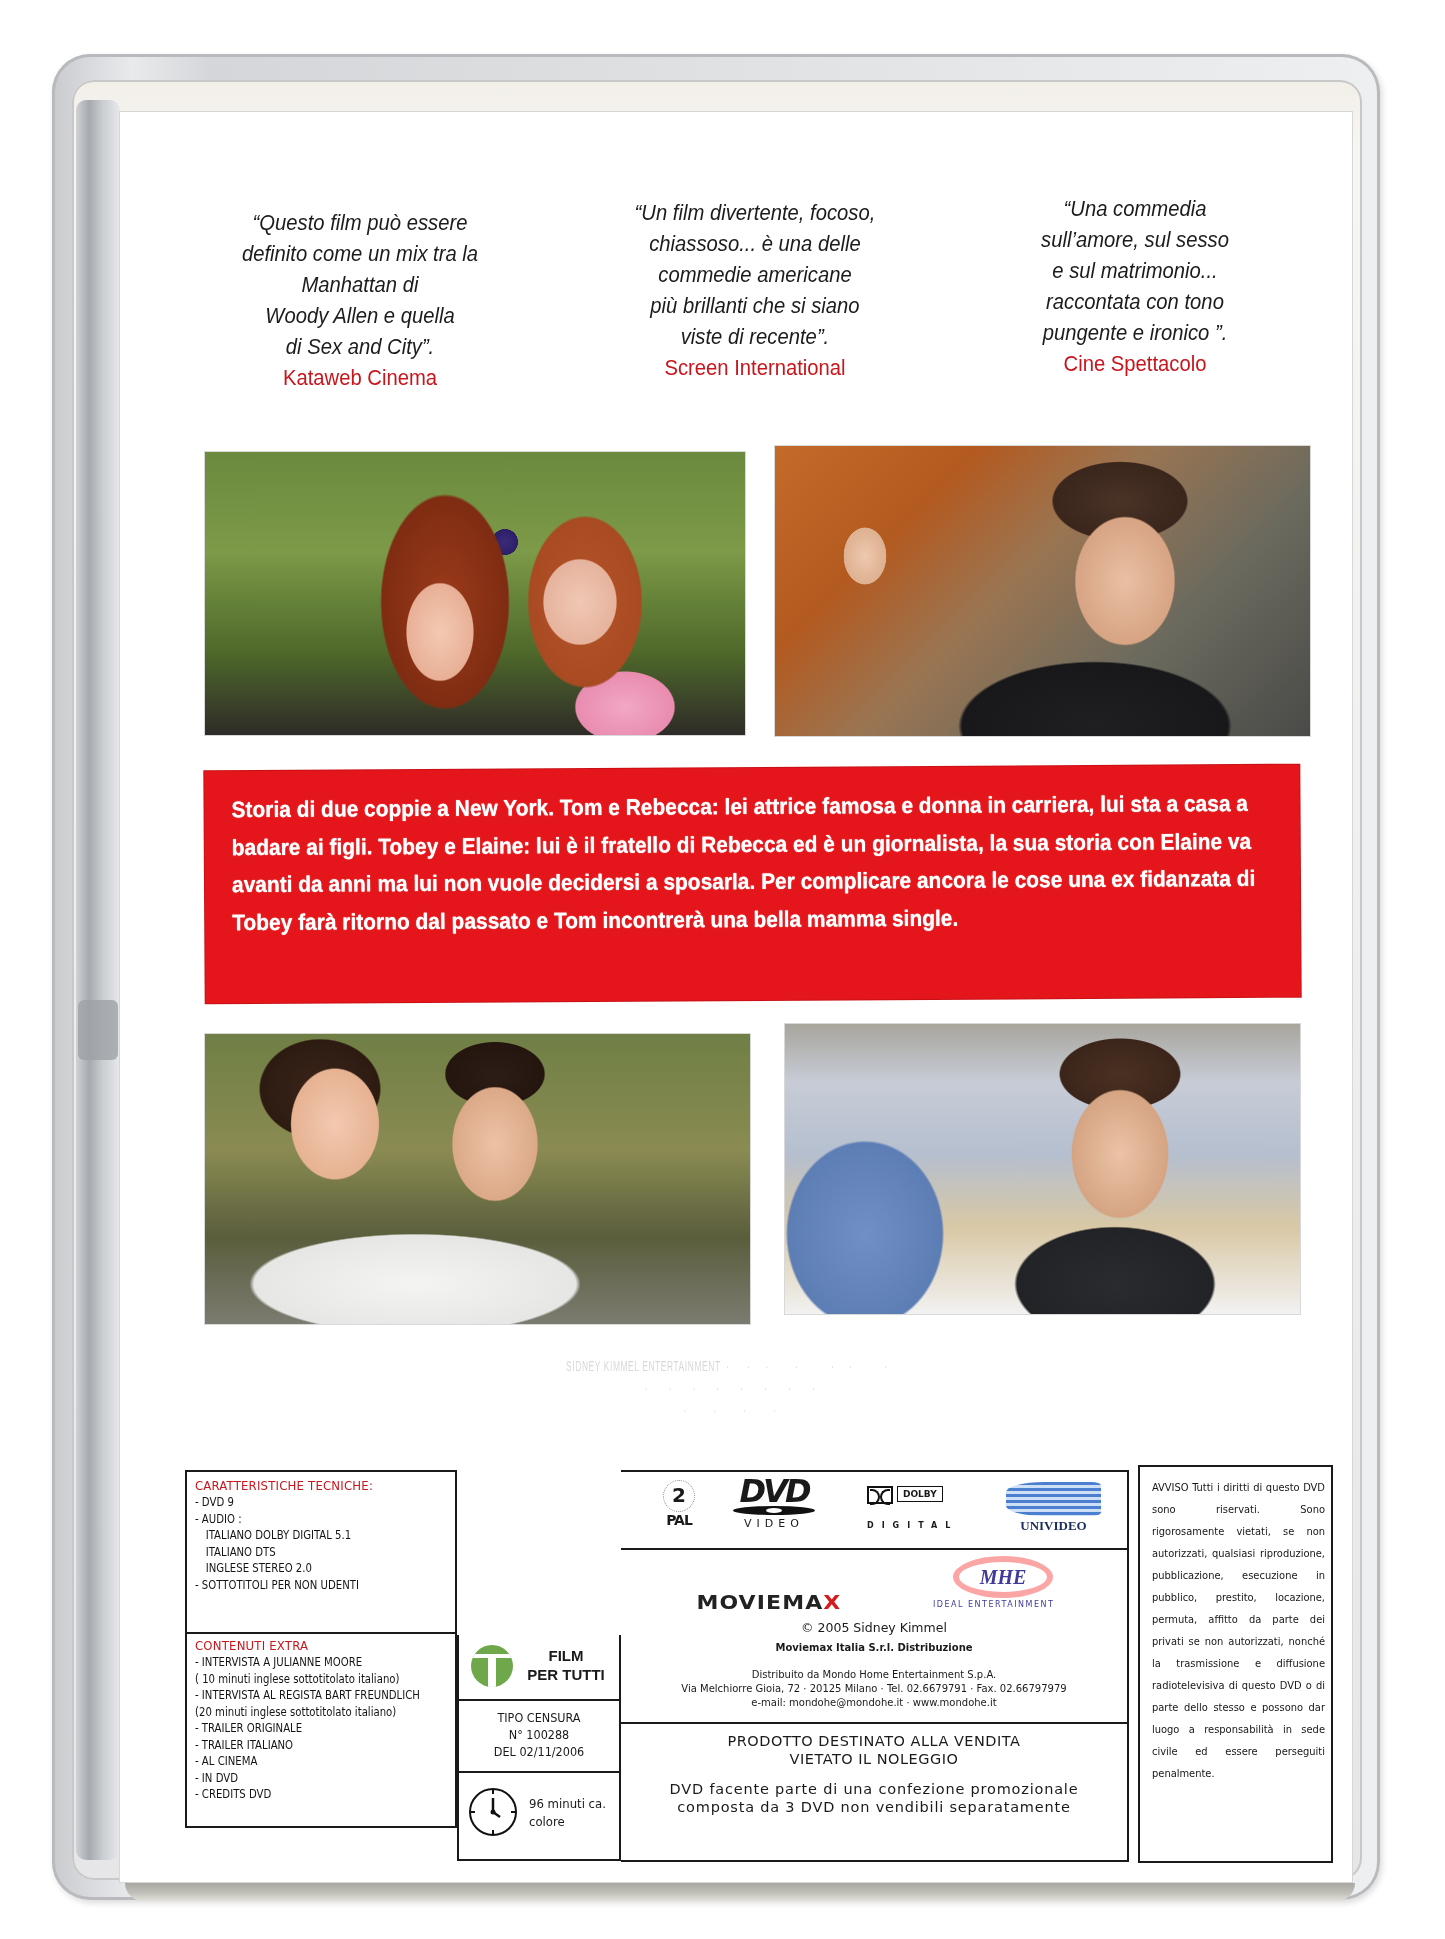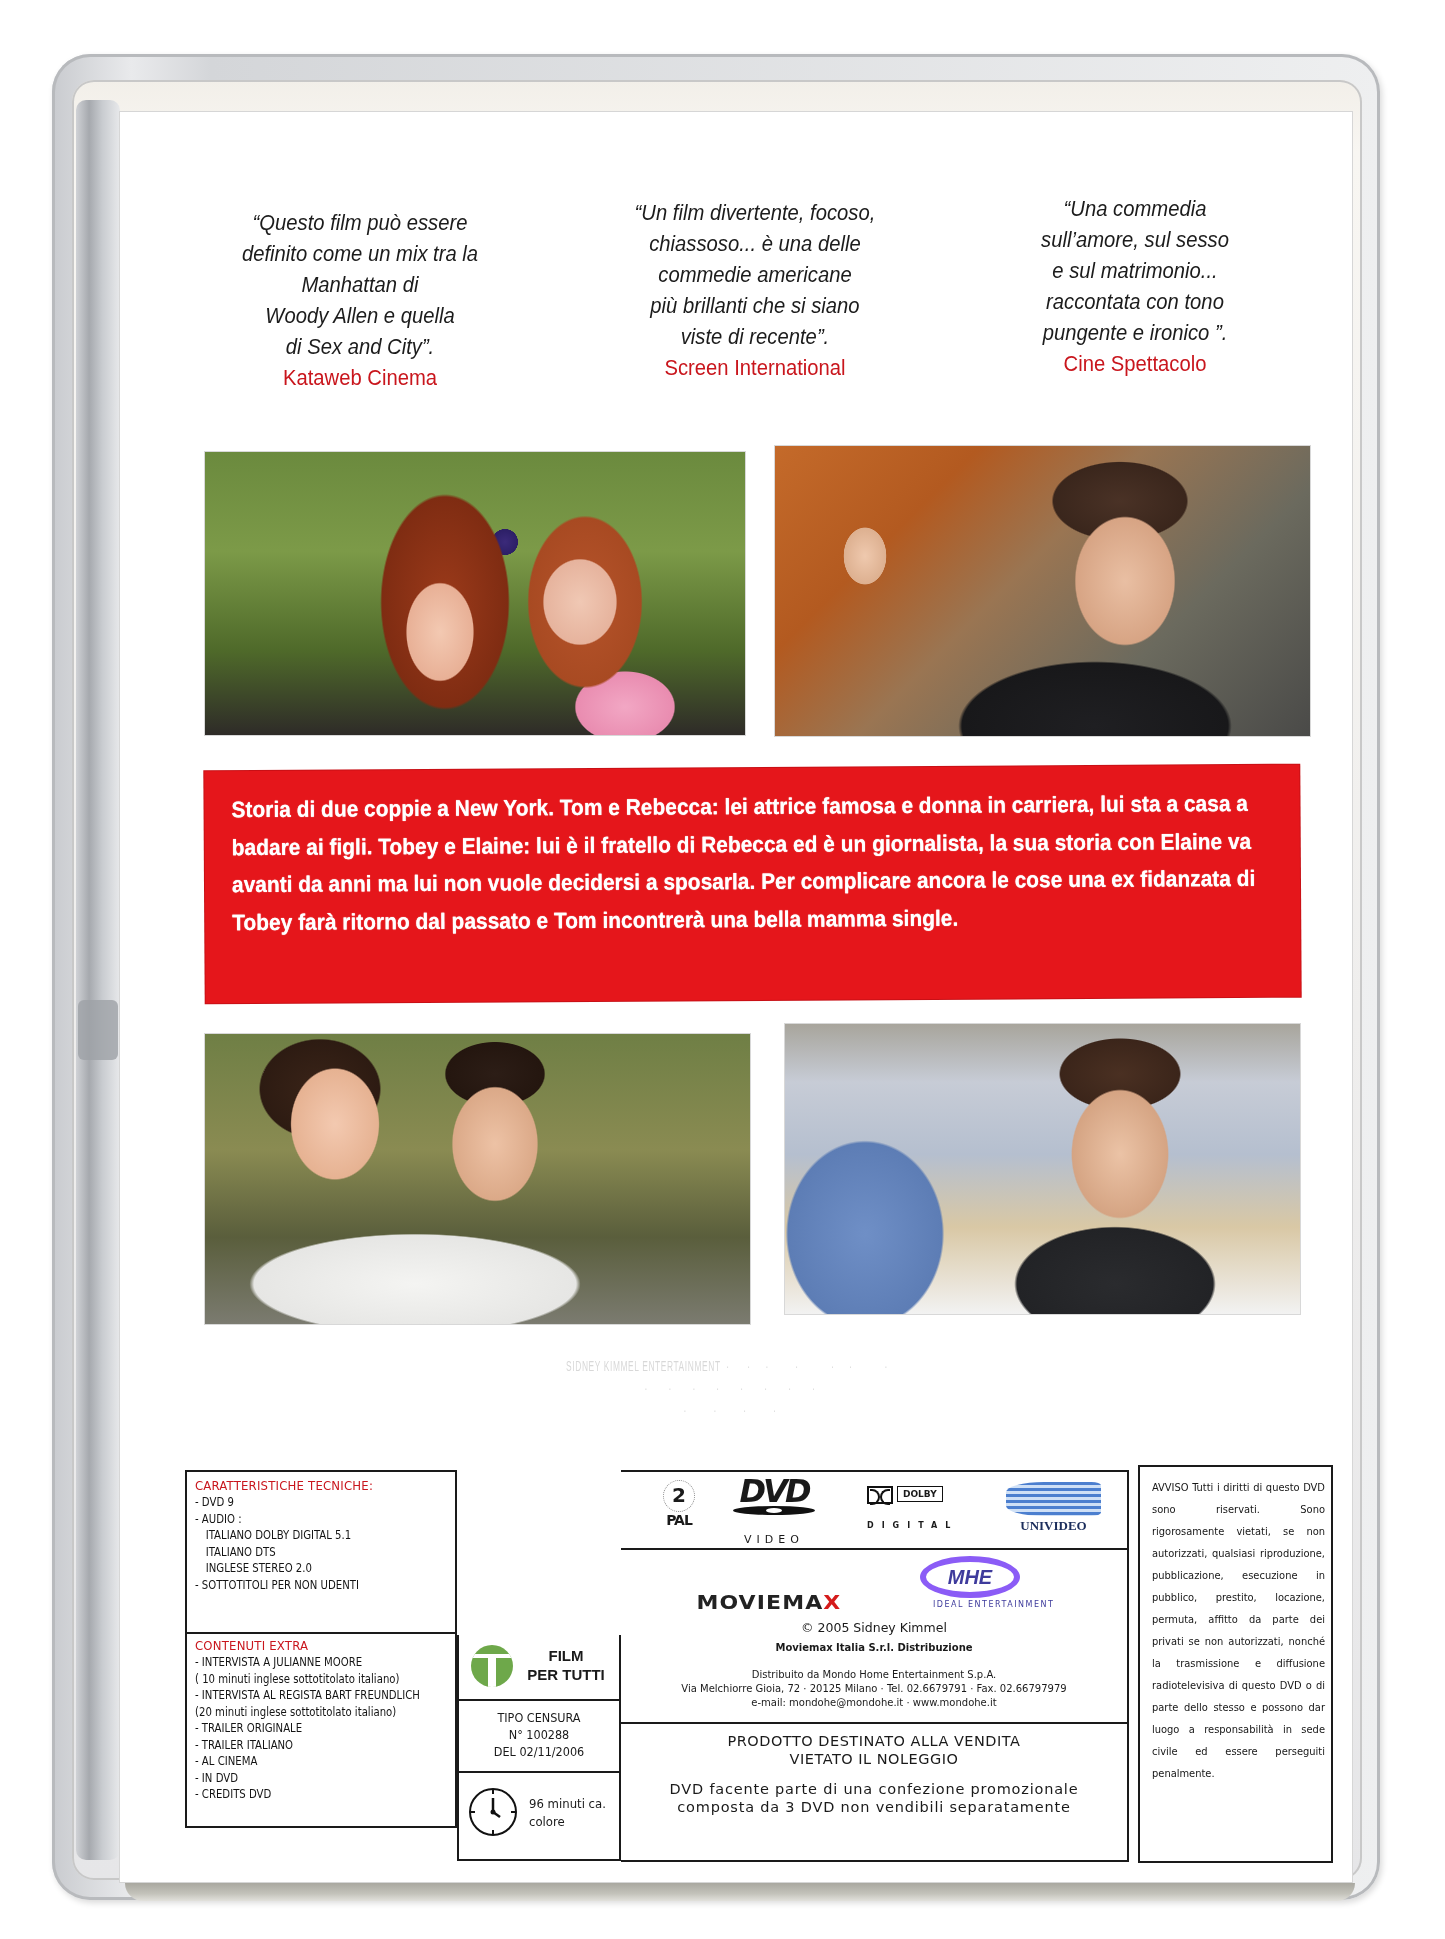--- a/index.html
+++ b/index.html
@@ -150,35 +150,35 @@
   .box-dist { left: 621px; top: 1550px; width: 508px; height: 174px; border-left: none; border-top: none; text-align: center; }
   .box-prod { left: 621px; top: 1724px; width: 508px; height: 138px; border-left: none; border-top: none; text-align: center; }
 
   .logo-pal { position: absolute; left: 38px; top: 8px; width: 40px; text-align: center; }
   .logo-pal .pal-num { display: block; width: 32px; height: 32px; margin: 0 auto; border: 1.5px dotted #888; border-radius: 50%; font-family: "DejaVu Sans", sans-serif; font-weight: bold; font-size: 20px; line-height: 29px; }
   .logo-pal .pal-txt { display: block; font-family: "DejaVu Sans", sans-serif; font-weight: bold; font-size: 14px; letter-spacing: -1px; }
   .logo-dvd { position: absolute; left: 108px; top: 4px; width: 90px; text-align: center; }
   .logo-dvd .dvd-big { display: block; font-family: "DejaVu Sans", sans-serif; font-weight: bold; font-style: italic; font-size: 32px; letter-spacing: -3px; line-height: 30px; text-align: center; }
   .logo-dvd .dvd-disc { display: block; width: 82px; height: 9px; background: #111; border-radius: 50%; margin: 0 auto; position: relative; }
   .logo-dvd .dvd-disc::after { content: ""; position: absolute; left: 33px; top: 2px; width: 16px; height: 5px; background: #fff; border-radius: 50%; }
-  .logo-dvd .dvd-video { display: block; font-family: "DejaVu Sans", sans-serif; font-size: 11px; letter-spacing: 5px; margin-top: 18px; }
+  .logo-dvd .dvd-video { display: block; font-family: "DejaVu Sans", sans-serif; font-size: 11px; letter-spacing: 5px; margin-top: 2px; }
   .logo-dolby { position: absolute; left: 246px; top: 14px; width: 100px; }
   .logo-dolby .dd { display: inline-block; width: 26px; height: 18px; border: 2px solid #111; position: relative; vertical-align: top; }
   .logo-dolby .dd::before, .logo-dolby .dd::after { content: ""; position: absolute; top: 1px; width: 8px; height: 12px; border: 2px solid #111; }
   .logo-dolby .dd::before { left: 1px; border-radius: 0 8px 8px 0; border-left: none; }
   .logo-dolby .dd::after { right: 1px; border-radius: 8px 0 0 8px; border-right: none; }
   .logo-dolby .dolby-word { display: inline-block; border: 1.5px solid #111; font-family: "DejaVu Sans", sans-serif; font-weight: bold; font-size: 9px; padding: 2px 5px; margin-left: 4px; vertical-align: top; }
   .logo-dolby .digital { display: block; font-family: "DejaVu Sans", sans-serif; font-weight: bold; font-size: 8px; letter-spacing: 8px; margin-top: 16px; }
   .logo-univideo { position: absolute; left: 385px; top: 10px; width: 95px; text-align: center; }
   .logo-univideo .uv-lines { display: block; height: 34px; background: repeating-linear-gradient(180deg, #4c7fcf 0px, #4c7fcf 3px, #cfe0f6 3px, #cfe0f6 6px); border-radius: 40% 10% 10% 40% / 30% 10% 10% 30%; }
   .logo-univideo .uv-text { display: block; font-family: "Liberation Serif", serif; font-weight: bold; font-size: 13px; color: #1c2e5c; margin-top: 2px; }
 
   .moviemax { position: absolute; left: 82px; top: 40px; font-family: "DejaVu Sans", sans-serif; font-weight: bold; font-size: 20px; letter-spacing: 1px; color: #222; transform: scaleX(1.1); }
   .moviemax .mx { color: #d51b1b; }
-  .mhe { position: absolute; left: 299px; top: 6px; width: 100px; height: 42px; border-radius: 50%; border: 6px solid #8b5cf6; text-align: center; font-family: Liberation Sans, sans-serif; font-weight: bold; font-style: italic; color: #3e3b9c; font-size: 20px; line-height: 30px; }
+  .mhe { position: absolute; left: 332px; top: 6px; width: 100px; height: 42px; border-radius: 50%; border: 6px solid #fca5a5; text-align: center; font-family: Liberation Serif, serif; font-weight: bold; font-style: italic; color: #3e3b9c; font-size: 20px; line-height: 30px; }
   .mhe-sub { position: absolute; left: 312px; top: 50px; font-size: 8px; letter-spacing: 1.5px; color: #3e3b9c; font-family: "DejaVu Sans", sans-serif; }
   .dist-copy { position: absolute; left: 0; width: 100%; top: 70px; font-family: "DejaVu Sans", sans-serif; font-size: 12.5px; }
   .dist-italia { position: absolute; left: 0; width: 100%; top: 92px; font-family: "DejaVu Sans", sans-serif; font-size: 10px; font-weight: bold; }
   .dist-lines { position: absolute; left: 0; width: 100%; top: 118px; font-family: "DejaVu Sans", sans-serif; font-size: 10px; line-height: 14px; }
 
   .prod-title { display: block; margin-top: 8px; font-family: "DejaVu Sans", sans-serif; font-size: 14.5px; line-height: 18px; letter-spacing: .5px; }
   .prod-note { display: block; margin-top: 12px; font-family: "DejaVu Sans", sans-serif; font-size: 14.5px; line-height: 18px; letter-spacing: .8px; }
 
   .box-avviso { left: 1138px; top: 1465px; width: 195px; height: 398px; padding: 10px 6px 0 12px; }
   .avviso-text { font-family: "DejaVu Sans Condensed","DejaVu Sans", sans-serif; font-size: 11px; line-height: 22px; text-align: justify; color: #161616; }

